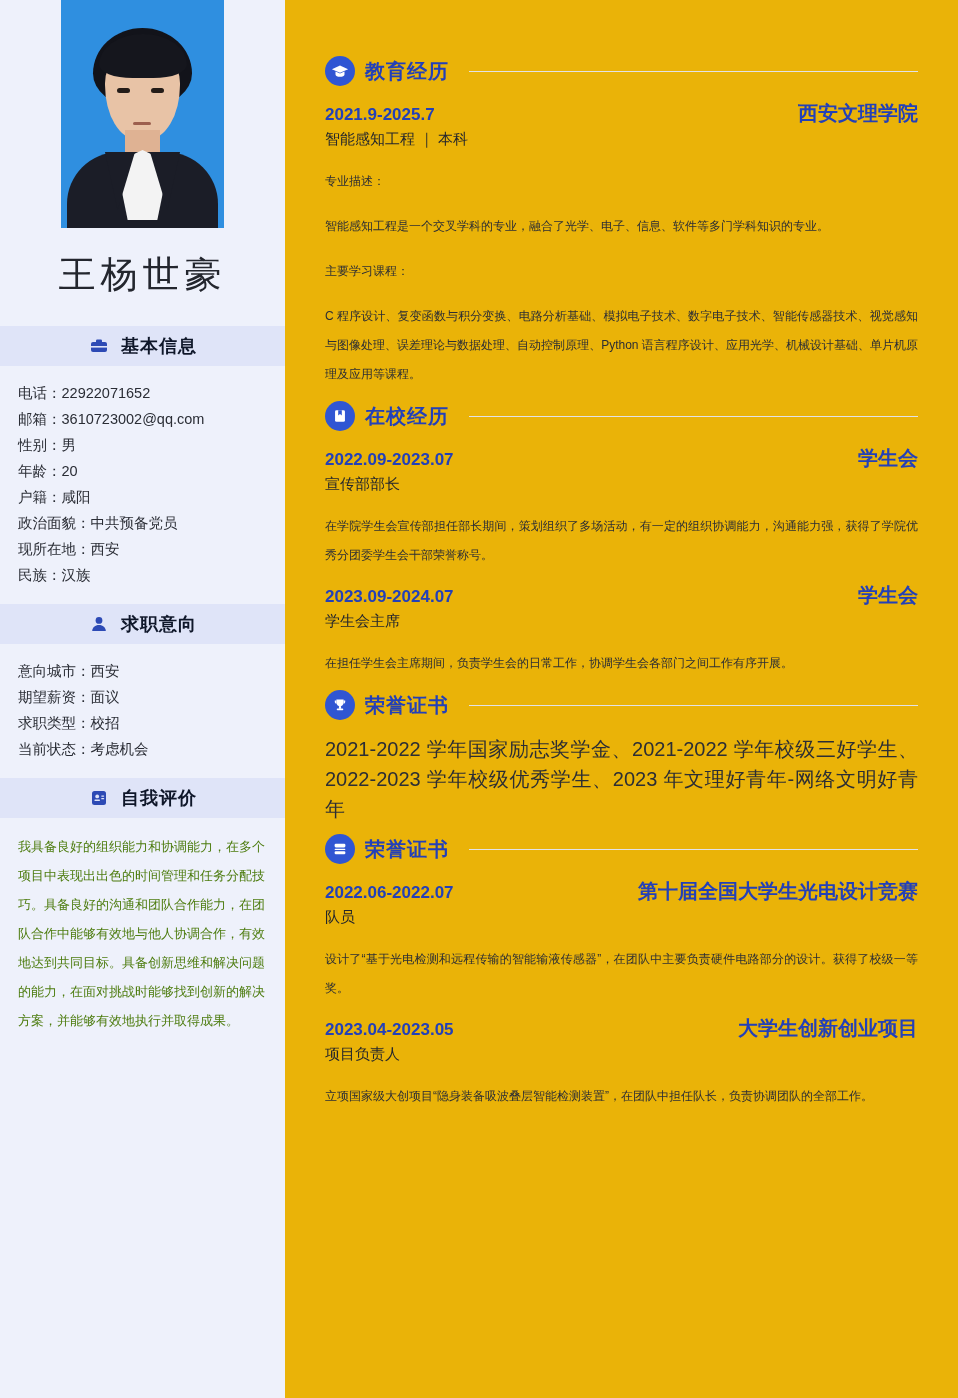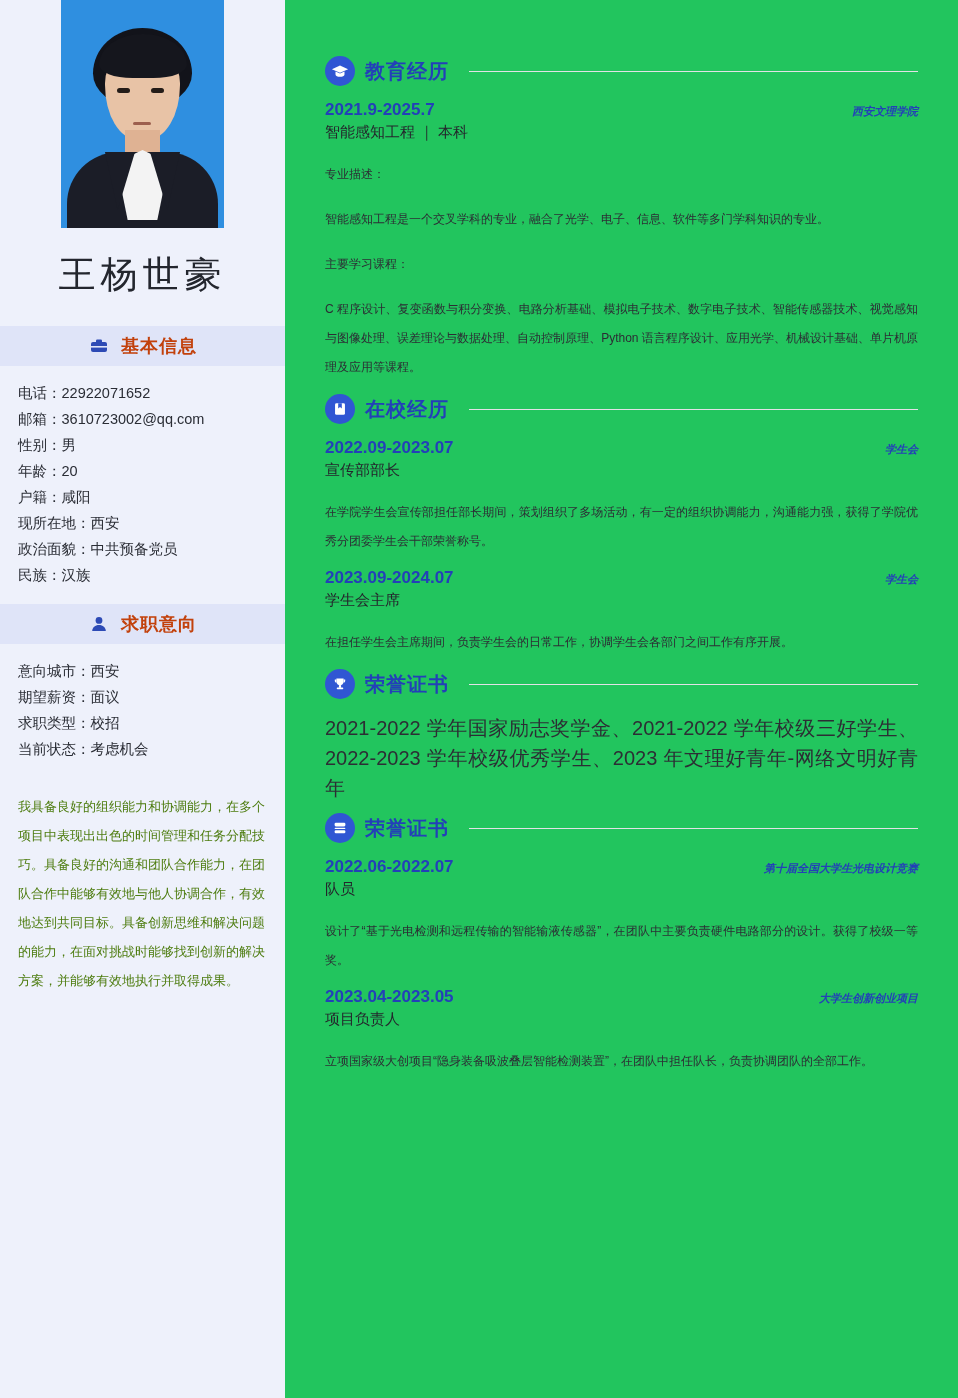--- a/index.html
+++ b/index.html
@@ -134,21 +134,21 @@
     font-weight: 400;
   }
 
   .sb-section-head {
     background: #dfe4f8;
     height: 40px;
     display: flex;
     align-items: center;
     justify-content: center;
     gap: 11px;
-    color: #c2410c;
+    color: #0f172a;
     font-size: 18px;
     font-weight: bold;
     letter-spacing: 1px;
   }
   .sb-icon {
     width: 22px;
     height: 22px;
     display: inline-flex;
     align-items: center;
     justify-content: center;
@@ -171,21 +171,21 @@
     line-height: 29px;
     color: #4d7c0f;
     text-align: justify;
   }
 
   
   .main {
     flex: 1 1 auto;
     padding: 56px 40px 20px 40px;
     box-sizing: border-box;
-    background: #22c55e;
+    background: #eab308;
   }
   .sec {
     margin-bottom: 10px;
   }
   .sec-head {
     display: flex;
     align-items: center;
     gap: 10px;
     margin-bottom: 14px;
   }
@@ -218,24 +218,23 @@
     display: flex;
     justify-content: space-between;
     align-items: baseline;
   }
   .entry-date {
     font-size: 17px;
     font-weight: bold;
     color: #2340b8;
   }
   .entry-org {
-    font-size: 11px;
+    font-size: 20px;
     font-weight: bold;
     color: #2340b8;
-    font-style: italic;
   }
   .entry-role {
     font-size: 15px;
     color: #24262c;
     line-height: 24px;
   }
   .entry-desc {
     font-size: 12px;
     color: #2c2e34;
     line-height: 29px;
@@ -285,41 +284,53 @@
             </svg>
         </span>
         <span>基本信息</span>
       </div>
       <div class="sb-body">
         <div class="kv"><span class="k">电话：</span><span class="v">22922071652</span></div>
         <div class="kv"><span class="k">邮箱：</span><span class="v">3610723002@qq.com</span></div>
         <div class="kv"><span class="k">性别：</span><span class="v">男</span></div>
         <div class="kv"><span class="k">年龄：</span><span class="v">20</span></div>
         <div class="kv"><span class="k">户籍：</span><span class="v">咸阳</span></div>
+        <div class="kv"><span class="k">政治面貌：</span><span class="v">中共预备党员</span></div>
         <div class="kv"><span class="k">现所在地：</span><span class="v">西安</span></div>
-        <div class="kv"><span class="k">政治面貌：</span><span class="v">中共预备党员</span></div>
         <div class="kv"><span class="k">民族：</span><span class="v">汉族</span></div>
       </div>
 
       <div class="sb-section-head">
         <span class="sb-icon">
           <svg width="20" height="20" viewBox="0 0 20 20">
               <circle cx="10" cy="6.4" r="3.4" fill="#2d4ab5"></circle>
               <path d="M3.2 17c0-3.6 3-6.1 6.8-6.1s6.8 2.5 6.8 6.1z" fill="#2d4ab5"></path>
             </svg>
         </span>
         <span>求职意向</span>
       </div>
       <div class="sb-body">
         <div class="kv"><span class="k">意向城市：</span><span class="v">西安</span></div>
         <div class="kv"><span class="k">期望薪资：</span><span class="v">面议</span></div>
         <div class="kv"><span class="k">求职类型：</span><span class="v">校招</span></div>
         <div class="kv"><span class="k">当前状态：</span><span class="v">考虑机会</span></div>
       </div>
 
+      <div class="sb-section-head">
+        <span class="sb-icon">
+          <svg width="20" height="20" viewBox="0 0 20 20">
+              <rect x="3" y="3" width="14" height="14" rx="2.5" fill="#2d4ab5"></rect>
+              <circle cx="8.2" cy="8.4" r="1.9" fill="#dfe4f8"></circle>
+              <rect x="5.4" y="11.4" width="5.6" height="1.5" rx="0.7" fill="#dfe4f8"></rect>
+              <rect x="12.2" y="7.4" width="3" height="1.3" rx="0.6" fill="#dfe4f8"></rect>
+              <rect x="12.2" y="10" width="3" height="1.3" rx="0.6" fill="#dfe4f8"></rect>
+            </svg>
+        </span>
+        <span>自我评价</span>
+      </div>
       <div class="sb-para">我具备良好的组织能力和协调能力，在多个项目中表现出出色的时间管理和任务分配技巧。具备良好的沟通和团队合作能力，在团队合作中能够有效地与他人协调合作，有效地达到共同目标。具备创新思维和解决问题的能力，在面对挑战时能够找到创新的解决方案，并能够有效地执行并取得成果。</div>
     </aside>
 
     <main class="main">
 
       <section class="sec">
         <div class="sec-head">
           <span class="sec-badge">
             <svg width="18" height="18" viewBox="0 0 20 20">
                 <path d="M10 4 19 8l-9 4-9-4z" fill="#ffffff"></path>

